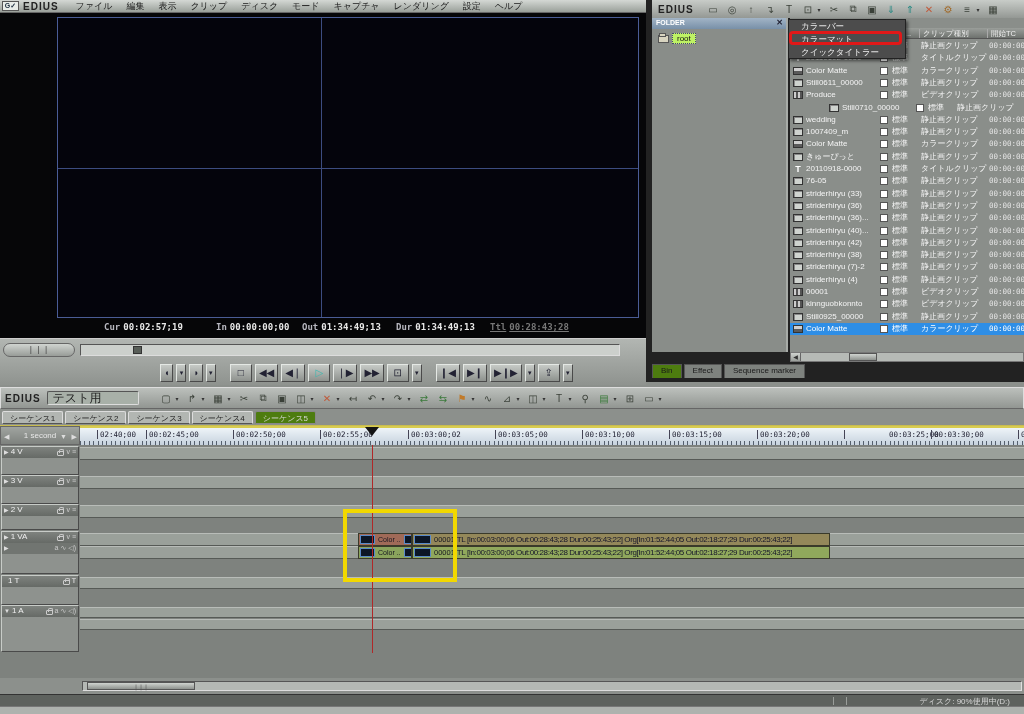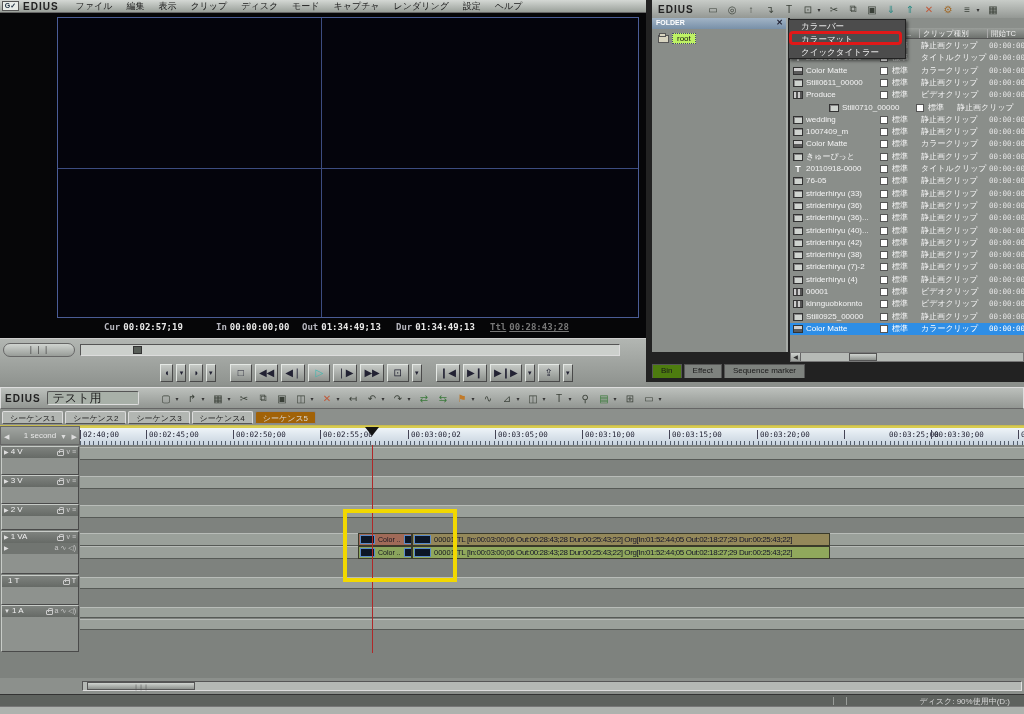--- a/index.html
+++ b/index.html
@@ -88,21 +88,21 @@
 
 #timeline{position:absolute;left:0;top:385px;width:1024px;height:309px;background:#8c908c}
 #tltoolbar{position:absolute;left:0;top:2px;width:1024px;height:22px;background:linear-gradient(#bcc0bc,#929692);
   border:1px solid #ddd;border-bottom-color:#666;display:flex;align-items:center}
 #tltitle{font-size:10px;font-weight:bold;color:#222;margin:0 6px 0 4px;letter-spacing:1px}
 #projfield{width:92px;height:14px;background:#a8b0a8;border:1px solid;border-color:#555 #ddd #ddd #555;
   border-radius:2px;font-size:12px;color:#222;padding:1px 5px;line-height:11px}
 #tltools{display:flex;align-items:center;margin-left:18px}
 #seqtabs{position:absolute;left:2px;top:26px;display:flex;gap:2px}
 .seqtab{height:13px;padding:1px 7px;font-size:8px;color:#222;background:#b2b6b2;border:1px solid #ddd;border-bottom:1px solid #555;border-radius:2px 2px 0 0}
-.seqtab.active{background:#a16207;color:#d8d8d8;border-color:#888}
+.seqtab.active{background:#4d7c0f;color:#d8d8d8;border-color:#888}
 #goldline{position:absolute;left:0;top:40px;width:1024px;height:1px;background:#c8bc50}
 #scalebox{position:absolute;left:0;top:41px;width:80px;height:19px;background:linear-gradient(#a0a4a0,#7e827e);
   border:1px solid #666;color:#e8e8e8;font-size:8px;text-align:center;line-height:17px}
 .scarrow{font-size:7px;color:#ddd;position:absolute;top:1px}
 #ruler{position:absolute;left:80px;top:41px;width:944px;height:19px;background:linear-gradient(#eef4f8,#c6d2de);
   border-top:2px solid #d8cc50;overflow:hidden}
 #ticks{position:absolute;left:0;bottom:0;width:100%;height:4px;
   background:repeating-linear-gradient(90deg,#55606e 0 1px,transparent 1px 4.4px)}
 .rlabel{position:absolute;top:2px;font-size:7.5px;color:#223;border-left:1px solid #445;padding-left:2px;
   font-family:"DejaVu Sans Mono",monospace;white-space:nowrap}
@@ -505,21 +505,21 @@
     </div>
   <div id="goldline"></div>
   <div id="scalebox">
     <span class="scarrow" style="left:3px">◀</span>
     <span>1 second</span>
     <span class="scarrow" style="right:12px">▼</span>
     <span class="scarrow" style="right:2px">▶</span>
   </div>
   <div id="ruler">
       <div id="ticks"></div>
-      <span class="rlabel" style="left: 0; text-align: center;">02:40;00</span>
+      <span class="rlabel" style="left: 17px; text-align: center;">02:40;00</span>
       <span class="rlabel" style="left: 66px;">00:02:45;00</span>
       <span class="rlabel" style="left: 153px;">00:02:50;00</span>
       <span class="rlabel" style="left: 240px;">00:02:55;00</span>
       <span class="rlabel" style="left: 328px;">00:03:00;02</span>
       <span class="rlabel" style="left: 415px;">00:03:05;00</span>
       <span class="rlabel" style="left: 502px;">00:03:10;00</span>
       <span class="rlabel" style="left: 589px;">00:03:15;00</span>
       <span class="rlabel" style="left: 677px;">00:03:20;00</span>
       <span class="rlabel" style="left: 764px; padding-left: 44px;">00:03:25;00</span>
       <span class="rlabel" style="left: 851px;">00:03:30;00</span>

